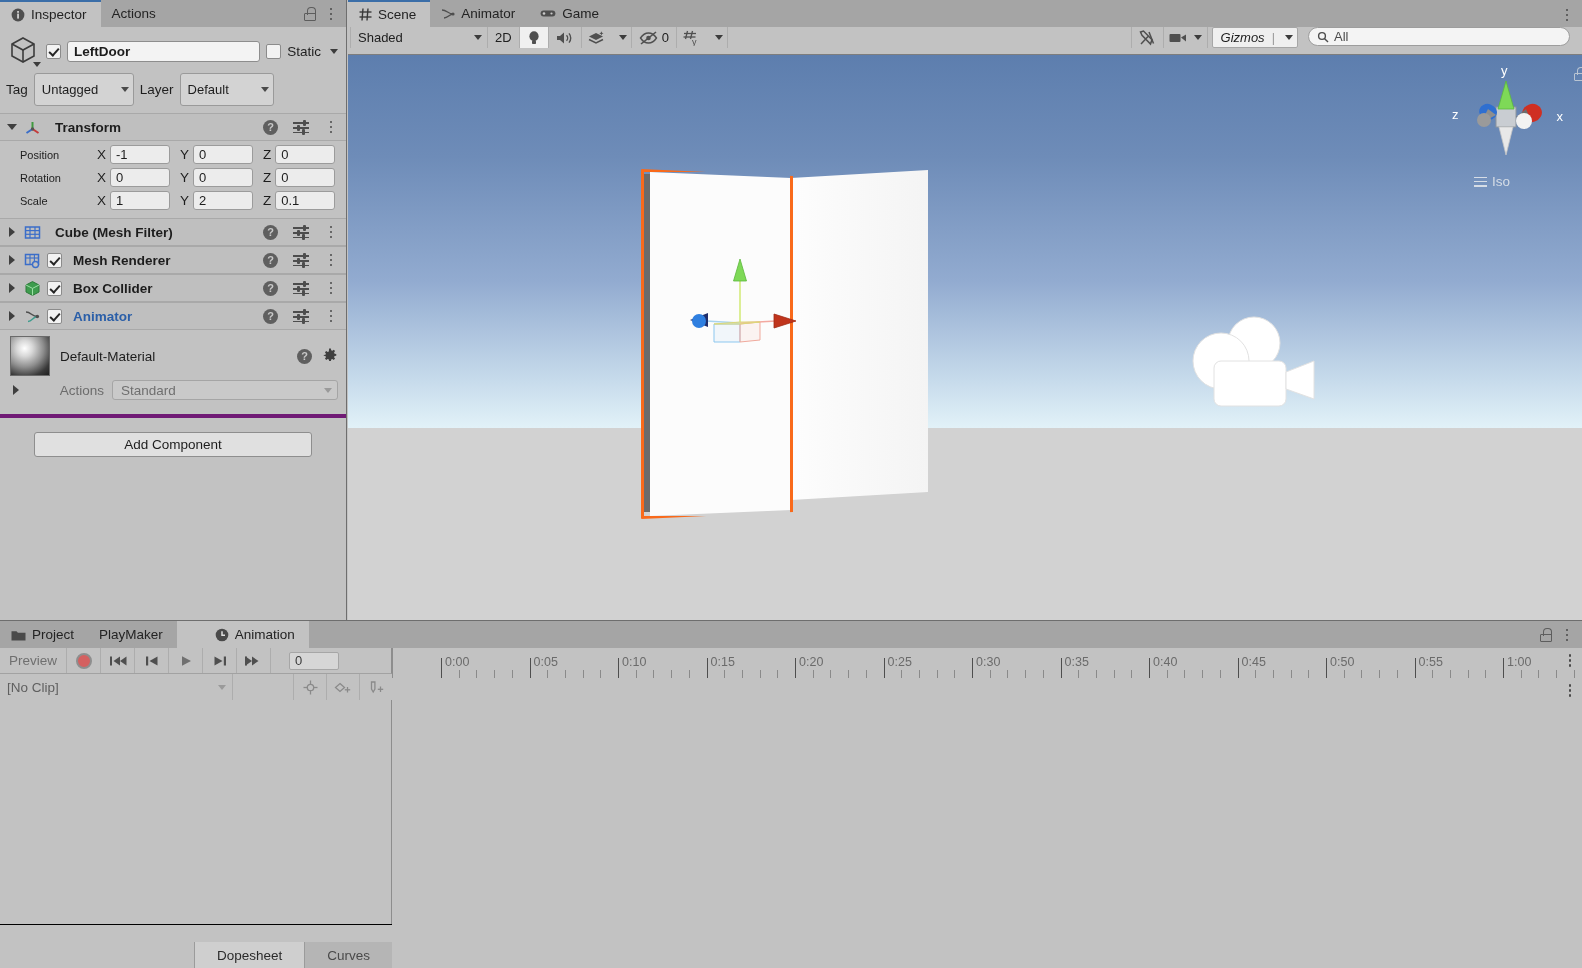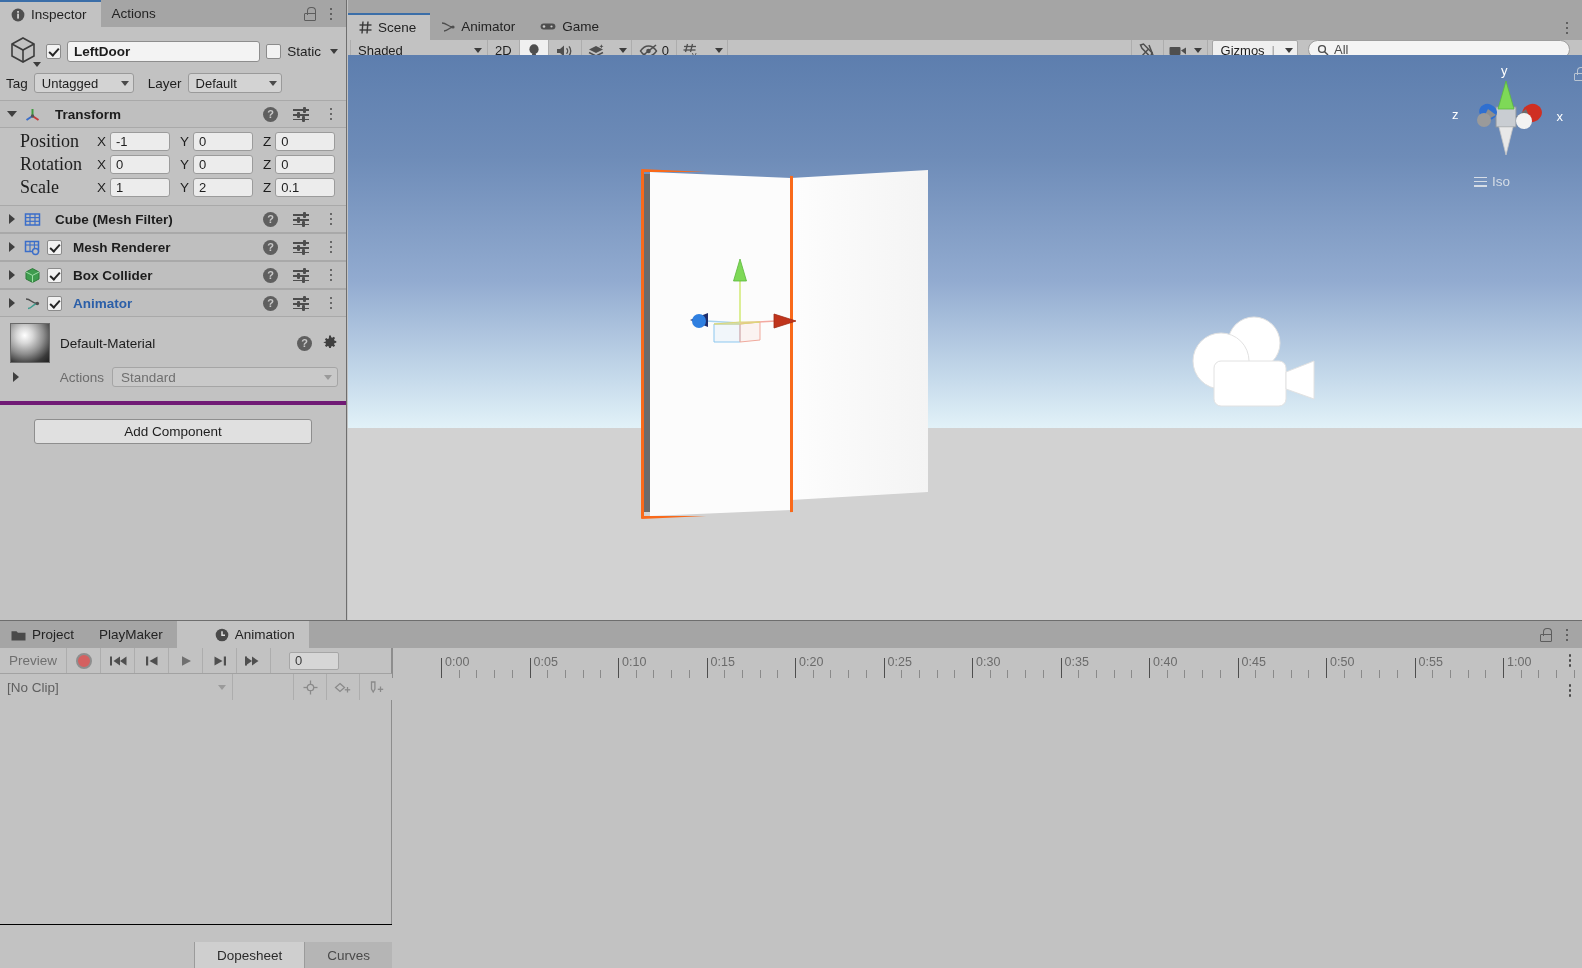--- a/index.html
+++ b/index.html
@@ -33,21 +33,21 @@
        box-sizing:border-box;position:relative;flex:none;}
   .chk.on:after{content:"";position:absolute;left:4px;top:1px;width:4px;height:8px;
       border:solid #262626;border-width:0 2px 2px 0;transform:rotate(42deg);}
   .name-field{flex:1;height:21px;background:#f3f3f3;border:1px solid #8d8d8d;border-radius:3px;
       box-sizing:border-box;display:flex;align-items:center;padding:0 6px;font-weight:bold;font-size:13.5px;}
   .static-lbl{font-size:13.5px;color:#1e1e1e;}
   .caret-dn{border-left:4.5px solid transparent;border-right:4.5px solid transparent;
       border-top:5px solid #3c3c3c;margin-left:3px;}
   .taglayer{display:flex;align-items:center;gap:6px;padding:3px 8px 7px 6px;}
   .lbl{font-size:13.5px;color:#1e1e1e;white-space:nowrap;}
-  .popup{height:20px;background:#d3d3d3;border:1px solid #9a9a9a;border-radius:3px;box-sizing:border-box;
+  .popup{height:33px;background:#d3d3d3;border:1px solid #9a9a9a;border-radius:3px;box-sizing:border-box;
       display:flex;align-items:center;justify-content:space-between;padding:0 4px 0 7px;font-size:13px;}
   .popup .caret-dn{border-top-color:#4a4a4a;margin-left:10px;}
 
   .comp-hdr{display:flex;align-items:center;height:26px;background:#bfbfbf;
       border-top:1px solid #a9a9a9;border-bottom:1px solid #a9a9a9;padding:0 8px 0 6px;gap:6px;}
   .foldout{width:12px;flex:none;display:flex;align-items:center;justify-content:center;}
   .foldout .tri-r{border-top:5px solid transparent;border-bottom:5px solid transparent;border-left:6px solid #3f3f3f;}
   .foldout .tri-d{border-left:5px solid transparent;border-right:5px solid transparent;border-top:6px solid #3f3f3f;}
   .comp-title{font-weight:bold;font-size:13.5px;flex:1;margin-left:8px;}
   .comp-title.link{color:#2b5fa8;}
@@ -58,21 +58,21 @@
   .presets i:nth-child(1){top:2px;width:16px;}
   .presets i:nth-child(2){top:7px;width:16px;}
   .presets i:nth-child(3){top:11.5px;width:16px;}
   .presets b{position:absolute;width:3.4px;height:6px;background:#4d4d4d;border-radius:1px;}
   .presets b:nth-of-type(1){left:10px;top:0px;}
   .presets b:nth-of-type(2){left:4px;top:4.6px;}
   .presets b:nth-of-type(3){left:9px;top:9px;}
 
   .trs-body{padding:2px 0 6px 0;background:#c2c2c2;}
   .trs-row{display:flex;align-items:center;height:23px;padding-left:20px;}
-  .trs-lbl{width:77px;font-size:18px;font-family:Liberation Serif, serif;}
+  .trs-lbl{width:77px;font-size:11px;}
   .ax{font-size:13.5px;margin-right:4px;}
   .numf{width:60px;height:19px;background:#ececec;border:1px solid #9b9b9b;border-radius:3px;
         box-sizing:border-box;font-size:13px;display:flex;align-items:center;padding-left:5px;margin-right:10px;}
 
   .mat-row{display:flex;align-items:center;padding:6px 8px 0 10px;gap:10px;}
   .mat-thumb{width:40px;height:40px;flex:none;border:1px solid #6a6a6a;box-sizing:border-box;
       background:radial-gradient(circle at 36% 30%,#ffffff 0%,#d8d8d8 22%,#8e8e8e 52%,#3a3a3a 80%,#202020 100%),#111;}
   .mat-name{flex:1;font-size:13.5px;}
   .gear{width:16px;height:16px;flex:none;}
   .shader-row{display:flex;align-items:center;gap:8px;padding:4px 8px 8px 10px;}
@@ -80,35 +80,35 @@
   .shader-pop{flex:1;height:20px;background:#c9c9c9;border:1px solid #a5a5a5;border-radius:3px;
       box-sizing:border-box;display:flex;align-items:center;justify-content:space-between;
       padding:0 5px 0 8px;color:#6f6f6f;font-size:13.5px;}
   .tri-sm{border-left:4px solid transparent;border-right:4px solid transparent;border-top:5px solid #9a9a9a;}
   .addcomp-wrap{border-top:4px solid #701a75;margin-top:6px;padding:14px 34px;}
   .addcomp{height:25px;background:#e0e0e0;border:1px solid #8e8e8e;border-radius:3px;
       display:flex;align-items:center;justify-content:center;font-size:13.5px;box-sizing:border-box;}
 
   
   .sceneview{position:absolute;left:348px;top:0;width:1234px;height:620px;background:#c2c2c2;}
-  .sv-tabs{display:flex;align-items:flex-end;height:40px;background:#a5a5a5;}
+  .sv-tabs{display:flex;align-items:flex-end;height:27px;background:#a5a5a5;}
   .sv-tabs .spacer{flex:1;}
   .sv-toolbar{display:flex;align-items:flex-start;height:27px;background:#c2c2c2;
       border-bottom:1px solid #7d7d7d;padding:0 2px;gap:0;}
   .tb{height:21px;display:flex;align-items:center;justify-content:center;padding:0 7px;
       box-sizing:border-box;font-size:13px;color:#202020;border-right:1px solid #adadad;}
   .tb.first{border-left:1px solid #adadad;}
   .tb.sel{background:#f0f0f0;}
   .shaded-pop{width:138px;justify-content:space-between;padding:0 5px 0 7px;}
   .sv-toolbar .fill{flex:1;}
   .searchbox{flex:0 0 auto;width:262px;height:19px;background:#f4f4f4;border:1px solid #9d9d9d;
       border-radius:10px;box-sizing:border-box;display:flex;align-items:center;gap:5px;padding:0 8px;margin-left:6px;}
   .searchbox .ph{color:#4c4c4c;font-size:13px;}
   .gizpop{display:flex;align-items:center;background:#efefef;border:1px solid #a6a6a6;height:21px;
-      border-radius:2px;box-sizing:border-box;font-size:13px;padding:0 4px 0 8px;gap:7px;}
+      border-radius:2px;box-sizing:border-box;font-size:13px;padding:0 4px 0 8px;gap:7px;font-style:italic;}
 
   .viewport{position:absolute;left:0;top:55px;width:1234px;height:565px;overflow:hidden;}
   .sky{position:absolute;inset:0;
        background:linear-gradient(to bottom,#5d7eae 0%,#6e8cb8 18%,#92abd0 40%,#c8dcec 58%,#e8f7fb 68%,#ffffff 71.5%,#eef3ee 73%,#dfe6de 74.4%);}
   .ground-far{position:absolute;left:0;top:74.2%;width:100%;height:26%;background:#6d6459;}
   .plane{position:absolute;left:-6%;top:66%;width:118%;height:46%;background:#d2d2d2;
       transform:perspective(560px) rotateX(62deg) skewX(-3deg);transform-origin:50% 0%;}
   .door{position:absolute;}
   .door-right{left:443px;top:115px;width:137px;height:330px;
       background:linear-gradient(to right,#fdfdfd,#f4f4f4);
@@ -223,21 +223,21 @@
       <span class="static-lbl">Static</span>
       <span class="caret-dn"></span>
     </div>
 
     <div class="taglayer">
       <span class="lbl">Tag</span>
       <div class="popup" style="width:100px;">
         <span>Untagged</span>
         <span class="caret-dn"></span>
       </div>
-      <span class="lbl" style="margin-left:8px;">Layer</span>
+      <span class="lbl" style="">Layer</span>
       <div class="popup" style="width:94px;">
         <span>Default</span>
         <span class="caret-dn"></span>
       </div>
     </div>
 
     <div class="comp-hdr">
       <span class="foldout">
           <i class="tri-d"></i>
         </span>

